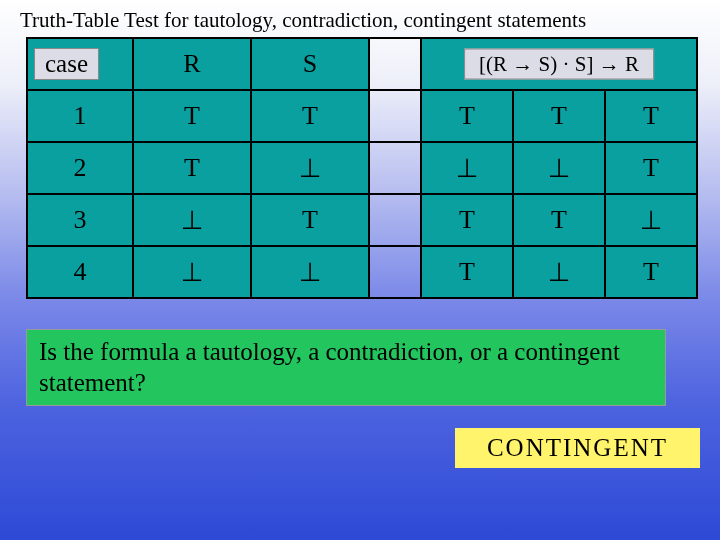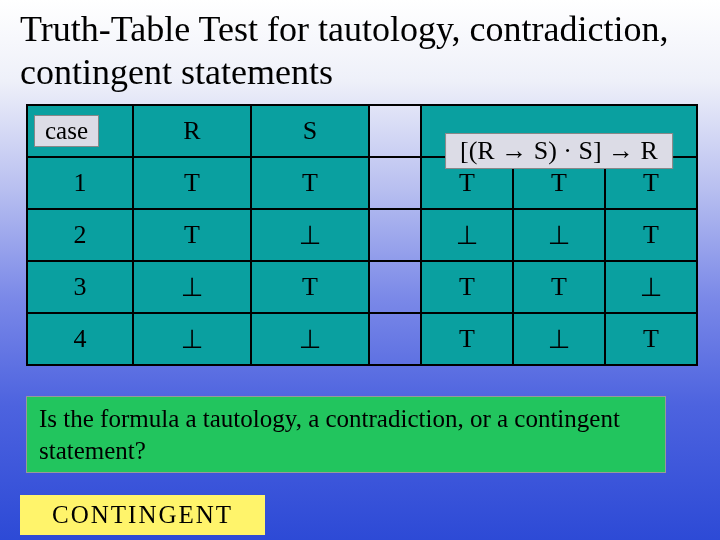--- a/index.html
+++ b/index.html
@@ -9,23 +9,23 @@
     font-family: "Times New Roman", Times, serif;
     color: #000;
   }
   .slide {
     width: 720px;
     height: 540px;
     padding: 8px 20px 0 20px;
     position: relative;
   }
   .title {
-    font-size: 36px;
+    font-size: 21px;
     line-height: 1.2;
-    margin-bottom: 10px;
+    margin-bottom: 4px;
   }
   .tablewrap { margin-left: 6px; margin-bottom: 30px; }
   table.tt {
     border-collapse: collapse;
     font-size: 26px;
   }
   table.tt td, table.tt th {
     border: 2px solid #000;
     background: #0aa0a0;
     text-align: center;
@@ -42,22 +42,21 @@
   }
   .hdr-formula .label-box {
     position: absolute;
     left: 50%;
     top: 50%;
     transform: translate(-50%, -50%);
     background: #dcdce6;
     border: 1px solid #888;
     padding: 2px 14px;
     white-space: nowrap;
-    font-size: 26px;
-    margin-top: 20px;
+    font-size: 21px;
   }
   .case-label {
     position: relative;
   }
   .case-label .label-box {
     position: absolute;
     left: 6px;
     top: 50%;
     transform: translateY(-50%);
     background: #dcdce6;
@@ -69,21 +68,21 @@
     background: #22c55e;
     border: 1px solid #999;
     padding: 6px 12px;
     font-size: 25px;
     line-height: 1.25;
     width: 640px;
     margin-left: 6px;
     margin-bottom: 22px;
   }
   .answerwrap {
-    text-align: left;
+    text-align: right;
   }
   .answer {
     display: inline-block;
     background: #fff46b;
     padding: 6px 32px;
     font-size: 25px;
     letter-spacing: 2px;
   }
 </style>
 </head>

